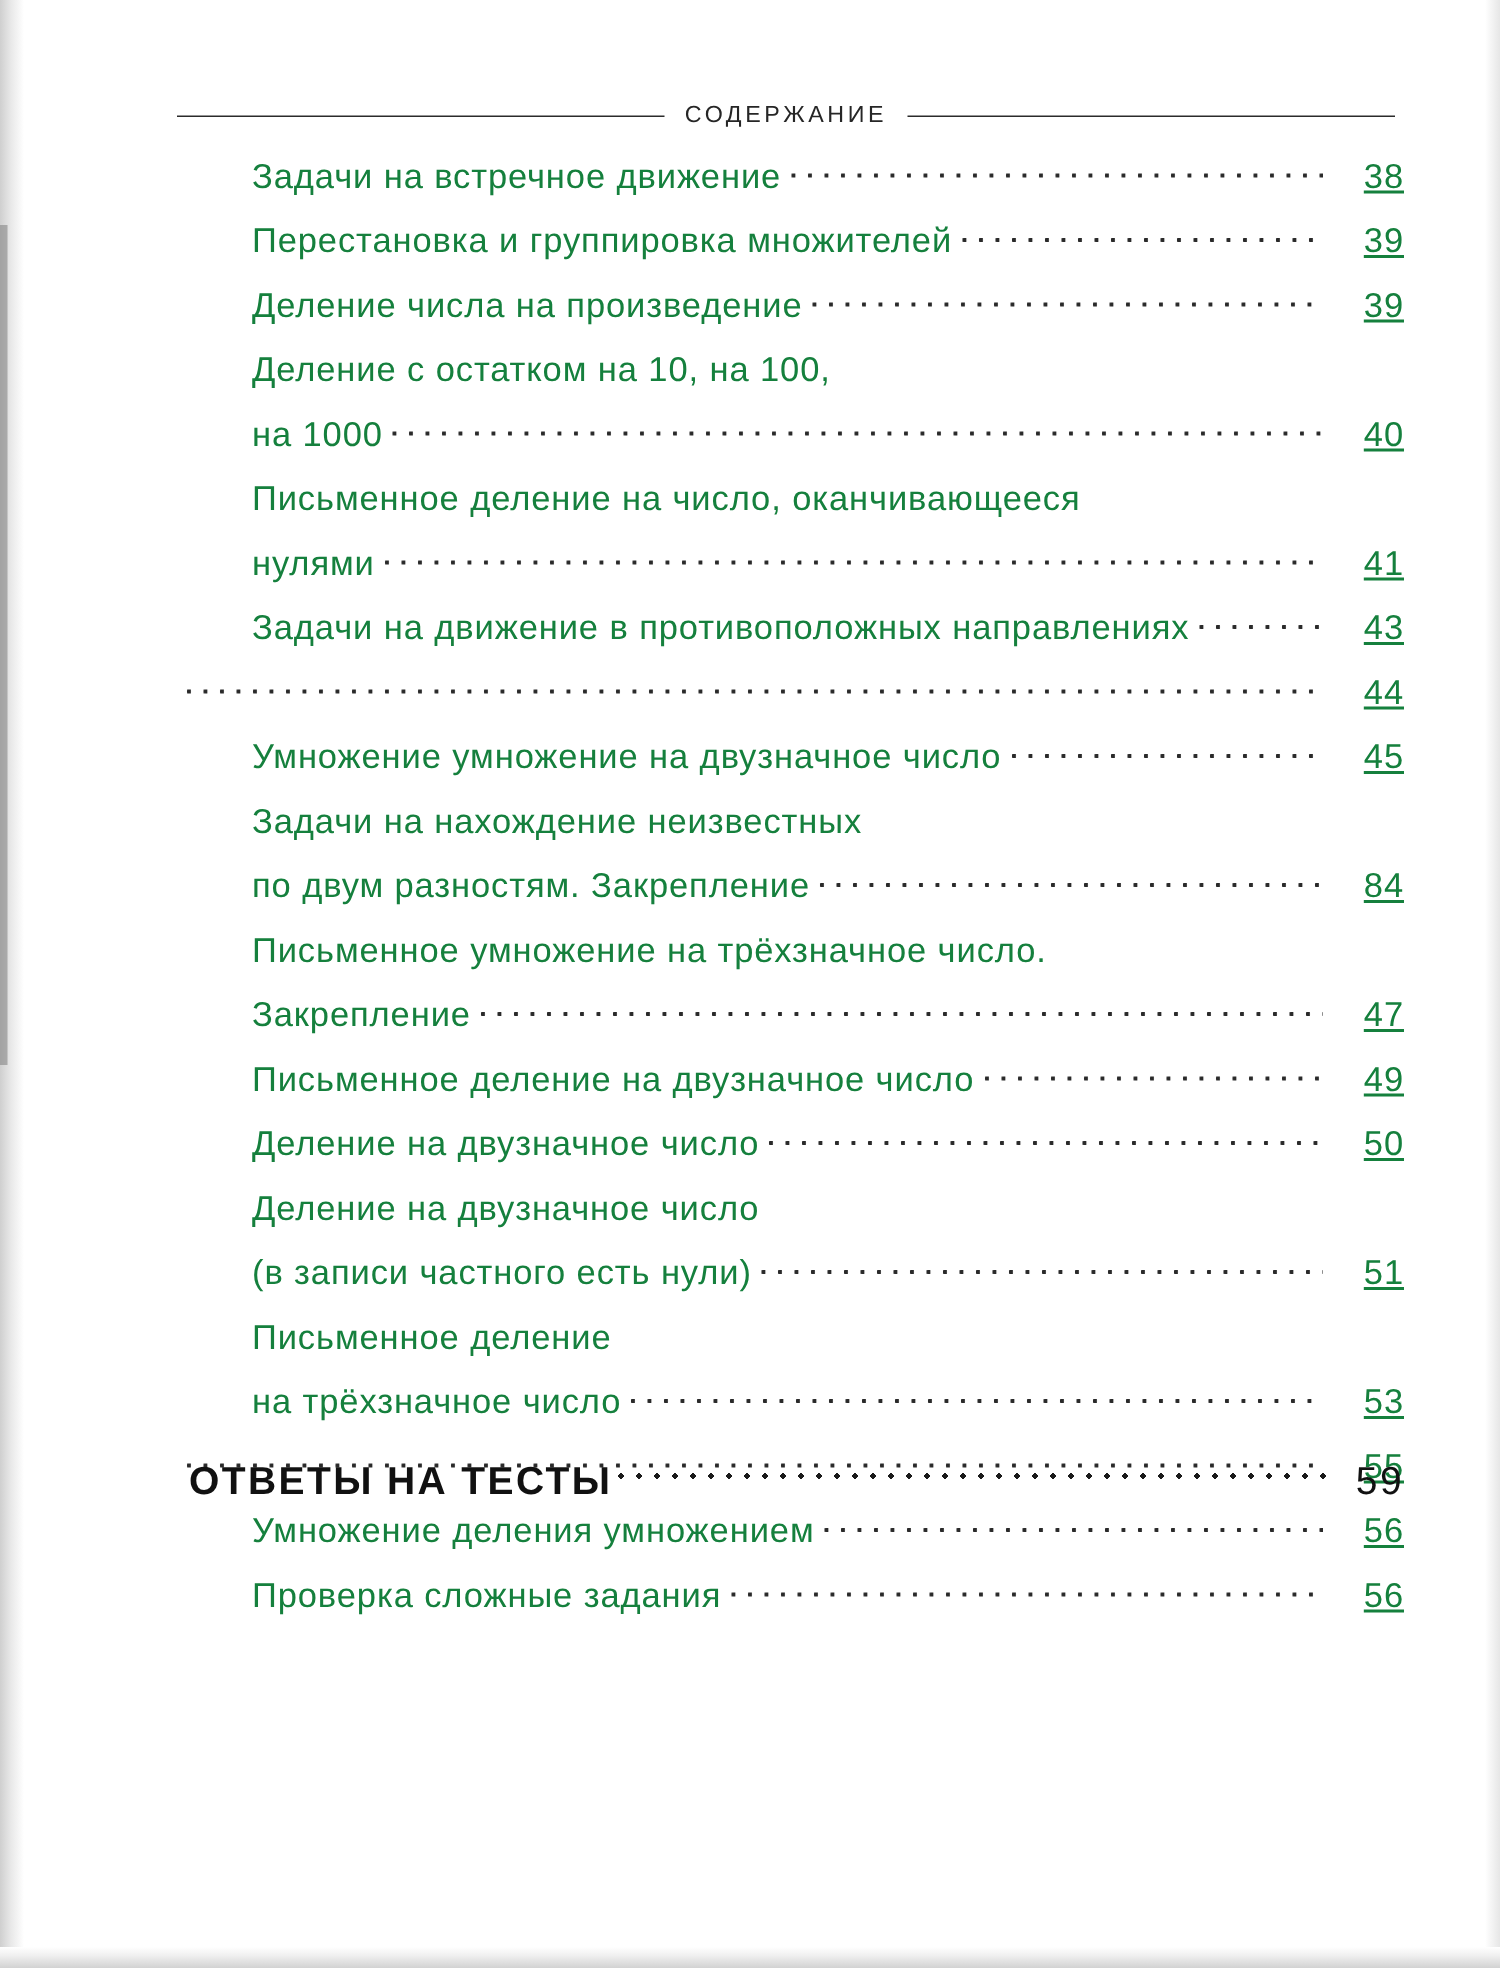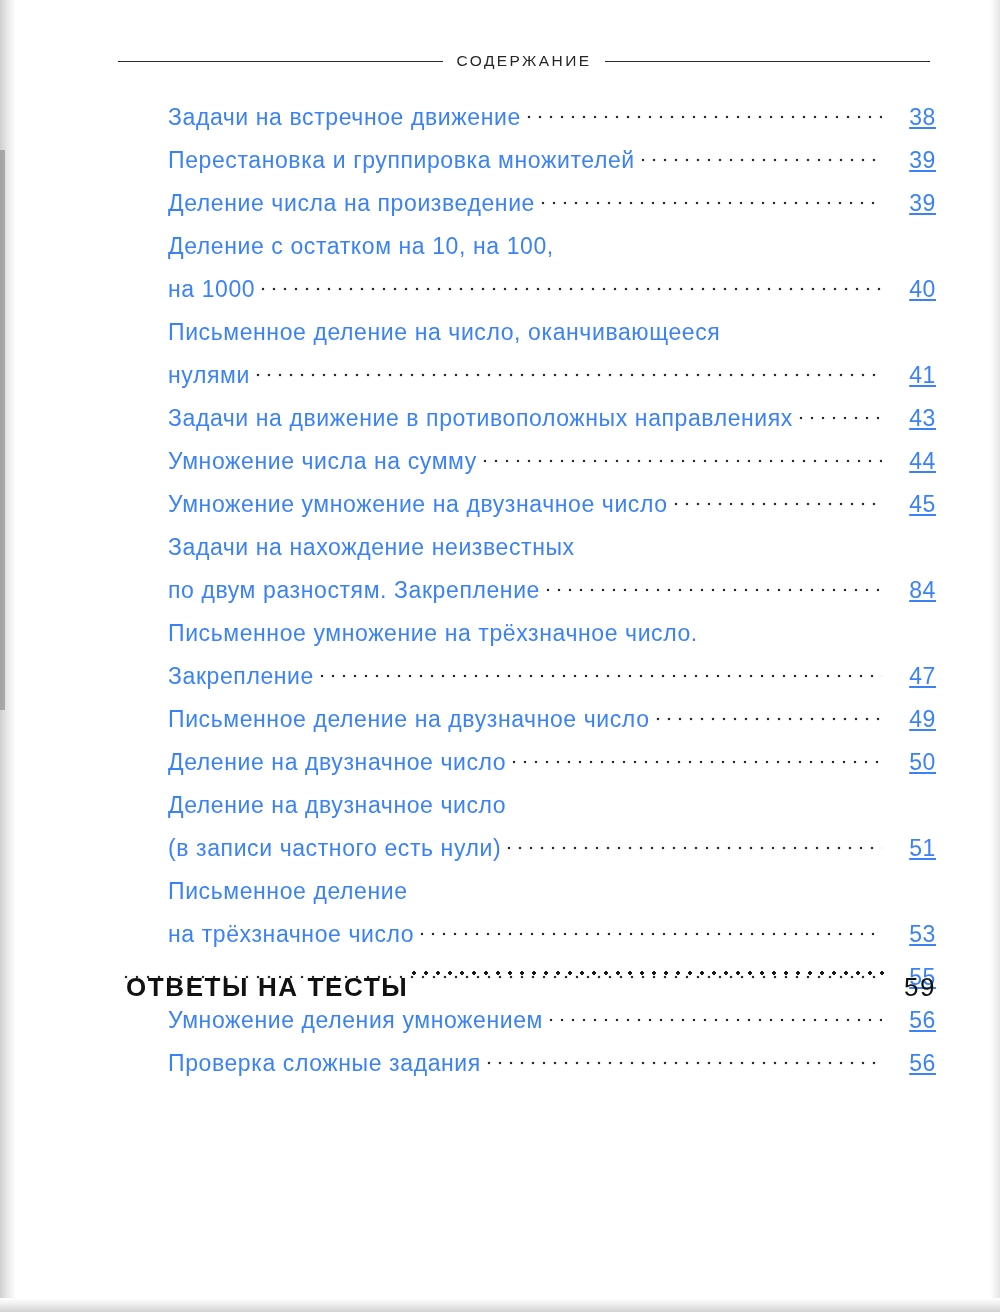--- a/index.html
+++ b/index.html
@@ -40,21 +40,21 @@
     position: absolute;
     right: 0; top: 0;
     width: 10px; height: 1312px;
     background: linear-gradient(to left, #e6e6e6 0%, #ffffff 100%);
   }
 
   
   .header {
     position: absolute;
     left: 118px;
-    top: 52px;
+    top: 68px;
     width: 812px;
     display: flex;
     align-items: center;
     gap: 14px;
   }
   .header .rule {
     flex: 1 1 auto;
     height: 1px;
     background: #2b2b2b;
   }
@@ -70,21 +70,21 @@
     position: absolute;
     left: 118px;
     top: 96px;
     width: 818px;
   }
   .entry {
     display: flex;
     align-items: baseline;
     font-size: 23px;
     line-height: 43px;
-    color: #3b82f6;
+    color: #15803d;
     letter-spacing: .6px;
     white-space: nowrap;
   }
   .entry .label {
     padding-left: 50px;
   }
   .entry .leader {
     flex: 1 1 auto;
     overflow: hidden;
     margin: 0 4px 0 6px;
@@ -111,21 +111,21 @@
     text-decoration: underline;
   }
   .entry.no-num .page-num { visibility: hidden; }
 
   .answers {
     position: absolute;
     left: 118px;
     top: 972px;
     width: 818px;
     display: flex;
-    align-items: flex-start;
+    align-items: center;
     font-size: 26px;
     font-weight: bold;
     letter-spacing: 1.6px;
     color: #111;
     white-space: nowrap;
   }
   .answers .label { padding-left: 8px; }
   .answers .leader {
     flex: 1 1 auto;
     overflow: hidden;
@@ -199,21 +199,20 @@
         <div class="label">нулями</div>
         <div class="leader"></div>
         <div class="page-num">41</div>
       </div>
       <div class="entry">
         <div class="label">Задачи на движение в противоположных направлениях</div>
         <div class="leader"></div>
         <div class="page-num">43</div>
       </div>
       <div class="entry">
-        <div class="label">Умножение числа на сумму</div>
         <div class="leader"></div>
         <div class="page-num">44</div>
       </div>
       <div class="entry">
         <div class="label">Умножение умножение на двузначное число</div>
         <div class="leader"></div>
         <div class="page-num">45</div>
       </div>
       <div class="entry no-num">
         <div class="label">Задачи на нахождение неизвестных</div>

